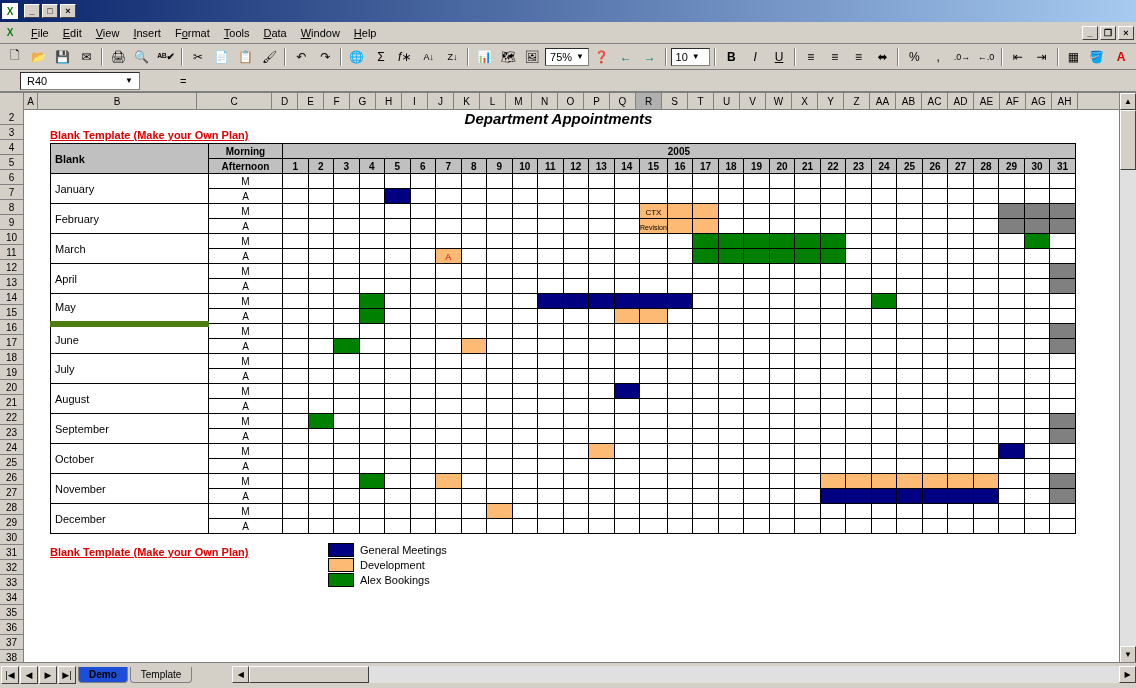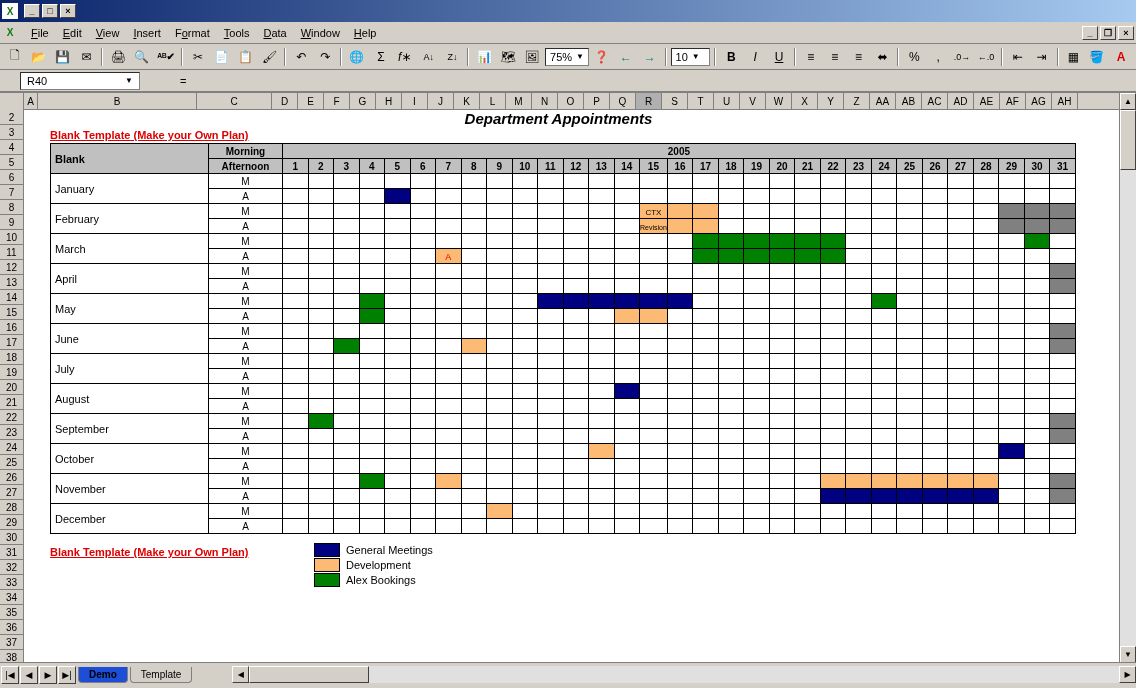--- a/index.html
+++ b/index.html
@@ -53,21 +53,21 @@
 .plantable .monthcell { width: 158px; text-align: left; padding-left: 4px; font-size: 11px;}
 .plantable .macol { width: 74px; }
 .plantable .daycol { width: 25.5px; }
 .plantable .hdr { background: #c0c0c0; font-weight: bold; }
 .blue { background: #000080; }
 .red { background: #fdba74; }
 .green { background: #008000; }
 .grey { background: #808080; }
 .redtext { color: #d00; font-size:9px;}
 .legend { position: absolute; left: 290px; top: 432px; font-size: 11px;}
-.legend div { display: flex; align-items: center; height: 15px;}
+.legend div { display: flex; align-items: center; height: 15px; margin-left: 14px;}
 .legend .sw { width: 26px; height: 14px; border: 1px solid #000; margin-right: 6px;}
 </style>
 </head>
 <body>
 
 <div class="titlebar">
   <span class="icon">X</span>
   <span class="winbtn">_</span>
   <span class="winbtn">□</span>
   <span class="winbtn">×</span>
@@ -630,21 +630,21 @@
               <td class="daycol"></td>
               <td class="daycol"></td>
               <td class="daycol"></td>
               <td class="daycol"></td>
               <td class="daycol"></td>
               <td class="daycol"></td>
               <td class="daycol"></td>
               <td class="daycol"></td>
             </tr>
             <tr>
-              <td rowspan="2" class="monthcell" style="border-top:1px solid #4d7c0f;">June</td>
+              <td rowspan="2" class="monthcell" style="border-top:6px solid #4d7c0f;">June</td>
               <td class="macol">M</td>
               <td class="daycol"></td>
               <td class="daycol"></td>
               <td class="daycol"></td>
               <td class="daycol"></td>
               <td class="daycol"></td>
               <td class="daycol"></td>
               <td class="daycol"></td>
               <td class="daycol"></td>
               <td class="daycol"></td>

